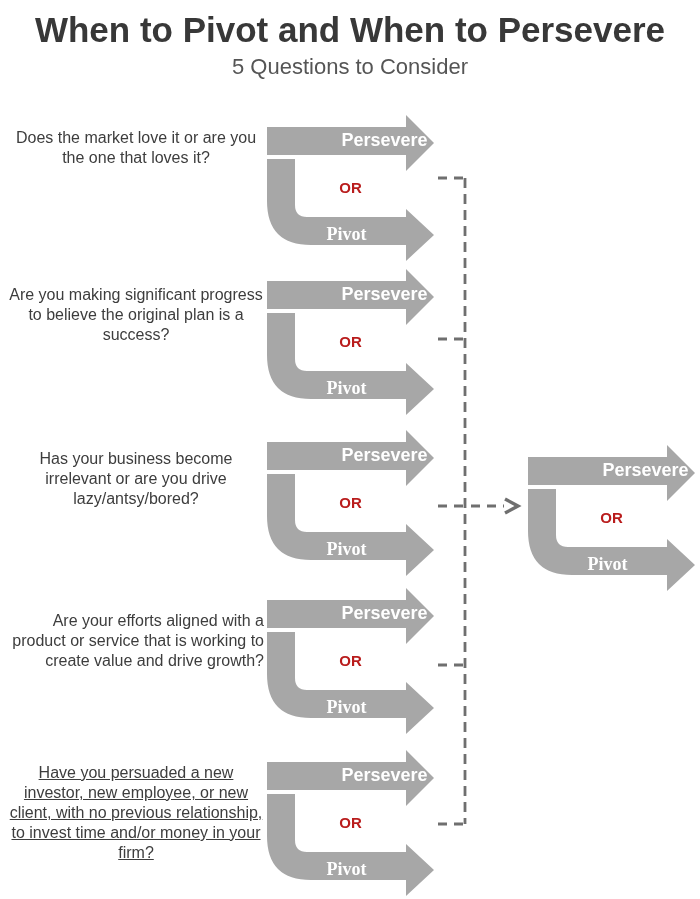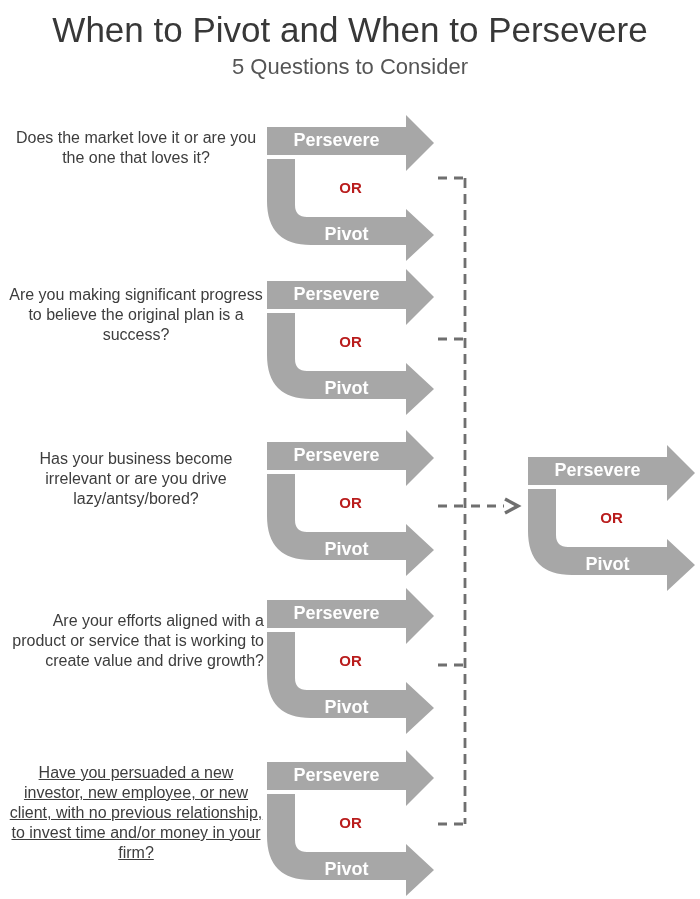--- a/index.html
+++ b/index.html
@@ -6,40 +6,40 @@
   body{
     width:700px;height:899px;
     background:#ffffff;
     font-family:"Liberation Sans", sans-serif;
     position:relative;
     overflow:hidden;
   }
   .header{position:absolute;top:0;left:0;width:700px;text-align:center;}
   .title{
     margin:10px 0 0 0;
-    font-size:35px;font-weight:400;color:#383838;letter-spacing:0px;
+    font-size:35px;font-weight:700;color:#383838;letter-spacing:0px;
   }
   .subtitle{
     margin:4px 0 0 0;
     font-size:22px;font-weight:400;color:#555555;
   }
   .qtext{
     position:absolute;left:8px;width:256px;
     text-align:center;
     font-size:16px;line-height:20px;color:#3d3d3d;
   }
   .arrow-group{position:absolute;width:168px;height:150px;}
   .arrow-group svg{position:absolute;top:0;left:0;display:block;}
   .lbl{
     position:absolute;text-align:center;
     font-weight:bold;color:#ffffff;font-size:18px;
   }
-  .lbl-persevere{top:17px;left:0;width:139px;}
+  .lbl-persevere{top:17px;left:0;width:139px;padding-left:48px;}
   .lbl-or{top:66px;left:28px;width:111px;color:#b91c1c;font-size:15px;}
-  .lbl-pivot{top:111px;left:20px;width:119px;}
+  .lbl-pivot{top:111px;left:20px;width:119px;font-family:Liberation Serif, serif;}
   .connector{position:absolute;left:430px;top:170px;}
 </style>
 </head>
 <body>
 
 <div class="header">
   <div class="title">When to Pivot and When to Persevere</div>
   <div class="subtitle">5 Questions to Consider</div>
 </div>
 

